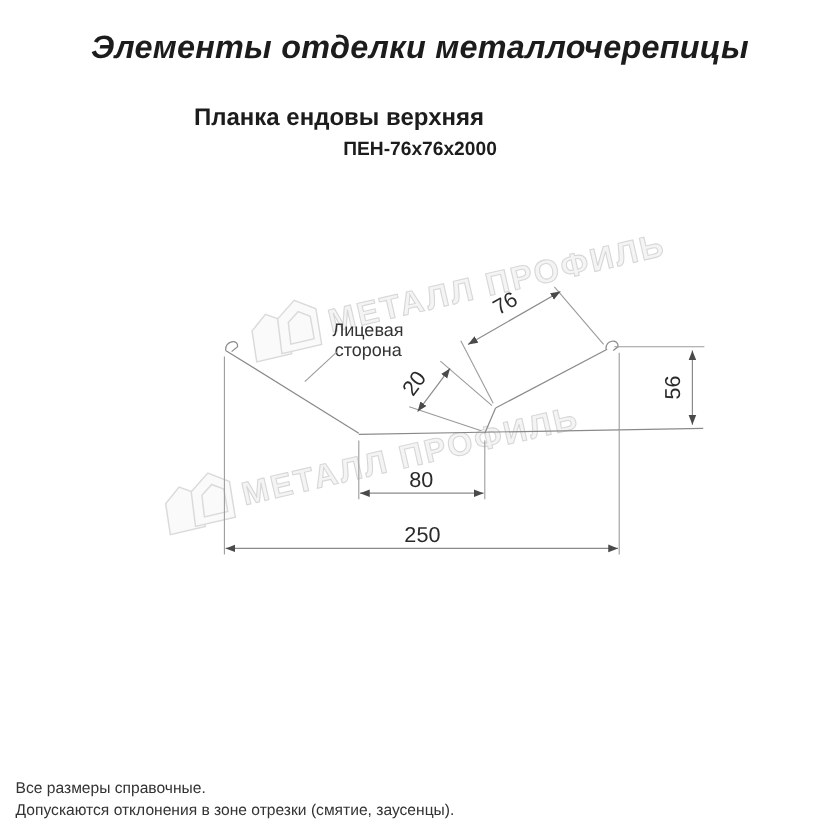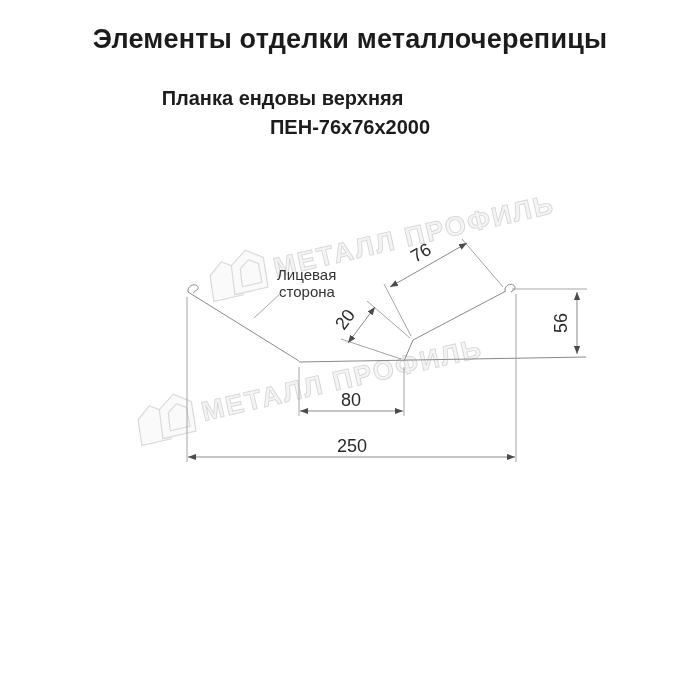--- a/index.html
+++ b/index.html
@@ -6,29 +6,29 @@
   .page{
     position:relative;
     width:700px;height:700px;
     background:#ffffff;
     overflow:hidden;
     font-family:"Liberation Sans", sans-serif;
   }
   .title-main{
     position:absolute;top:24px;left:0;width:700px;
     text-align:center;font-size:27px;font-weight:bold;color:#1c1c1c;
-    margin:0;letter-spacing:0.2px;
+    margin:0;letter-spacing:0.2px;font-style:italic;
   }
   .title-sub{
     position:absolute;top:87px;left:0;width:565px;
     text-align:center;font-size:20px;font-weight:bold;color:#1c1c1c;margin:0;
   }
   .title-code{
     position:absolute;top:116px;left:0;width:700px;
-    text-align:center;font-size:20px;font-weight:bold;color:#1c1c1c;margin:0;
+    text-align:center;font-size:16px;font-weight:bold;color:#1c1c1c;margin:0;
   }
   svg.drawing{position:absolute;top:0;left:0;}
   .outline{stroke:#8a8a8a;stroke-width:1;fill:none;}
   .dimline{stroke:#8a8a8a;stroke-width:1;fill:none;}
   .extline{stroke:#9a9a9a;stroke-width:0.9;fill:none;}
   .dimtext{font-family:"Liberation Sans", sans-serif;font-size:18px;fill:#2a2a2a;}
   .labeltext{font-family:"Liberation Sans", sans-serif;font-size:15px;fill:#333333;}
   .wm-text{
     font-family:"Liberation Sans", sans-serif;font-size:27px;font-weight:bold;
     fill:#f3f3f3;stroke:#d0d0d0;stroke-width:0.9;letter-spacing:2px;
@@ -118,14 +118,18 @@
     </g>
 
     <g>
       <path class="extline" d="M 187,297 L 187,462"></path>
       <path class="extline" d="M 516,294 L 516,462"></path>
       <path class="dimline" d="M 188,457 L 515,457" marker-start="url(#arrow)" marker-end="url(#arrow)"></path>
       <text class="dimtext" text-anchor="middle" x="352" y="452">250</text>
     </g>
   </svg>
 
+  <div class="notes">
+    <div>Все размеры справочные.</div>
+    <div>Допускаются отклонения в зоне отрезки (смятие, заусенцы).</div>
+  </div>
 
 </div>
 
 </body></html>

